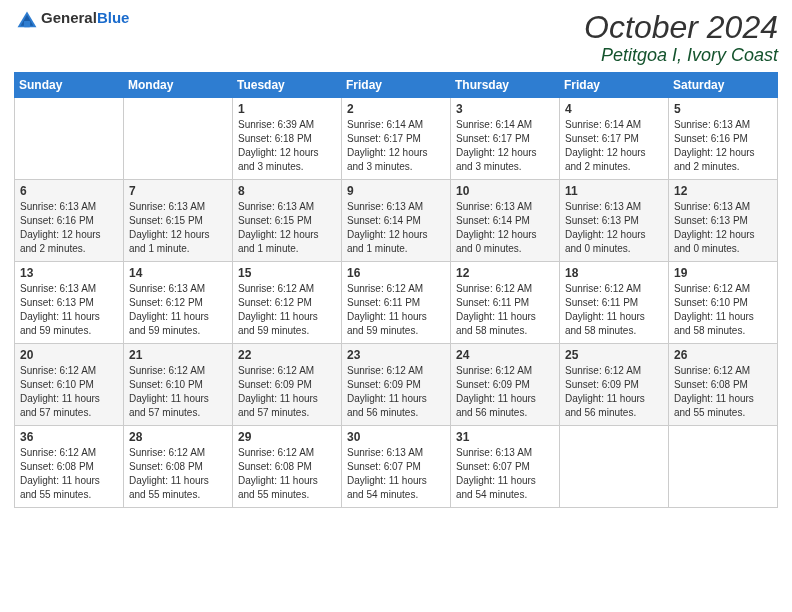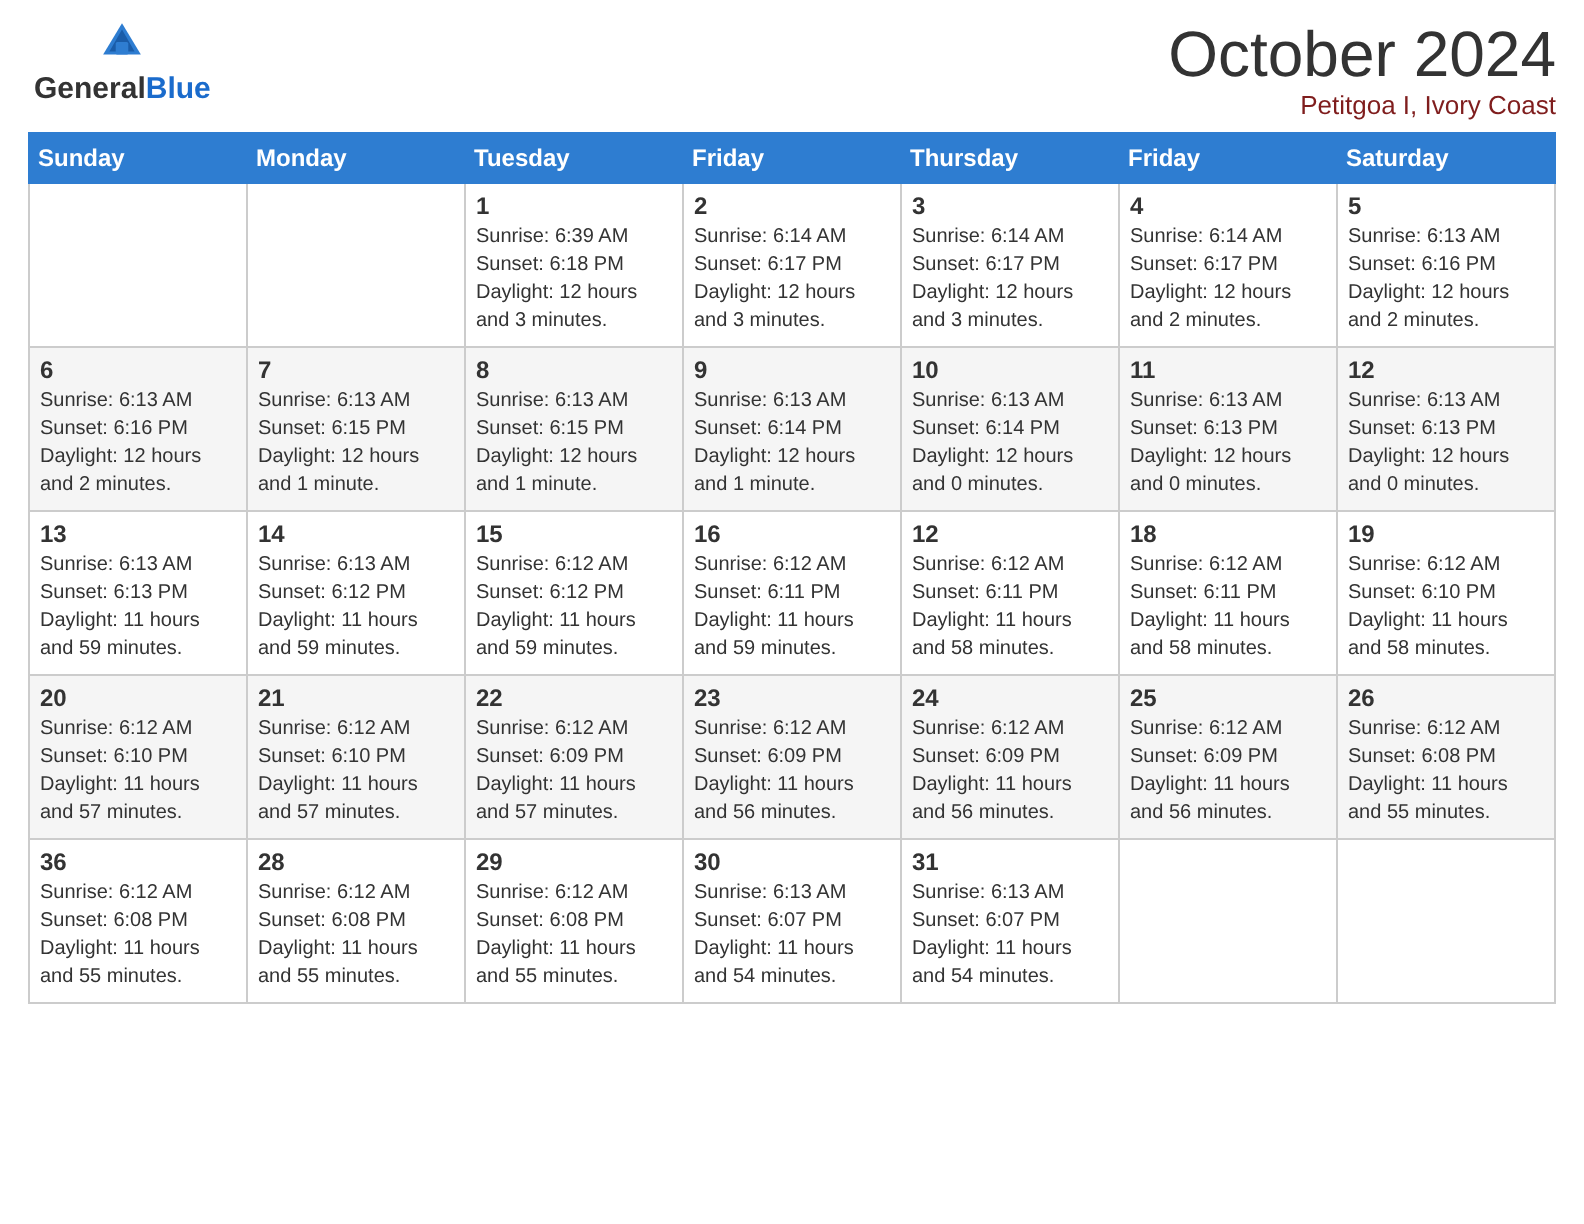--- a/index.html
+++ b/index.html
@@ -16,48 +16,48 @@
       padding: 10px 14px 10px 14px;
     }
     .header {
       display: flex;
       justify-content: space-between;
       align-items: flex-start;
       margin-bottom: 6px;
     }
     .logo {
       display: flex;
-      align-items: center;
+      align-items: flex-start;
       gap: 0;
-      flex-direction: column;
     }
     .logo-text {
       font-size: 15px;
       font-weight: bold;
       line-height: 1.1;
     }
     .logo-general { color: #333; }
     .logo-blue { color: #1a6bcc; }
     .logo-icon {
       width: 22px;
       height: 22px;
       margin-left: 2px;
     }
     .title-block {
       text-align: right;
+      font-style: italic;
     }
     .month-year {
       font-size: 32px;
       font-weight: normal;
       color: #333;
       line-height: 1.1;
     }
     .subtitle {
-      font-size: 13px;
-      color: #7f1d1d;
+      font-size: 18px;
+      color: #14532d;
     }
     table {
       width: 100%;
       border-collapse: collapse;
       table-layout: fixed;
     }
     thead th {
       background: #2e7dd1;
       color: #fff;
       font-size: 12px;

